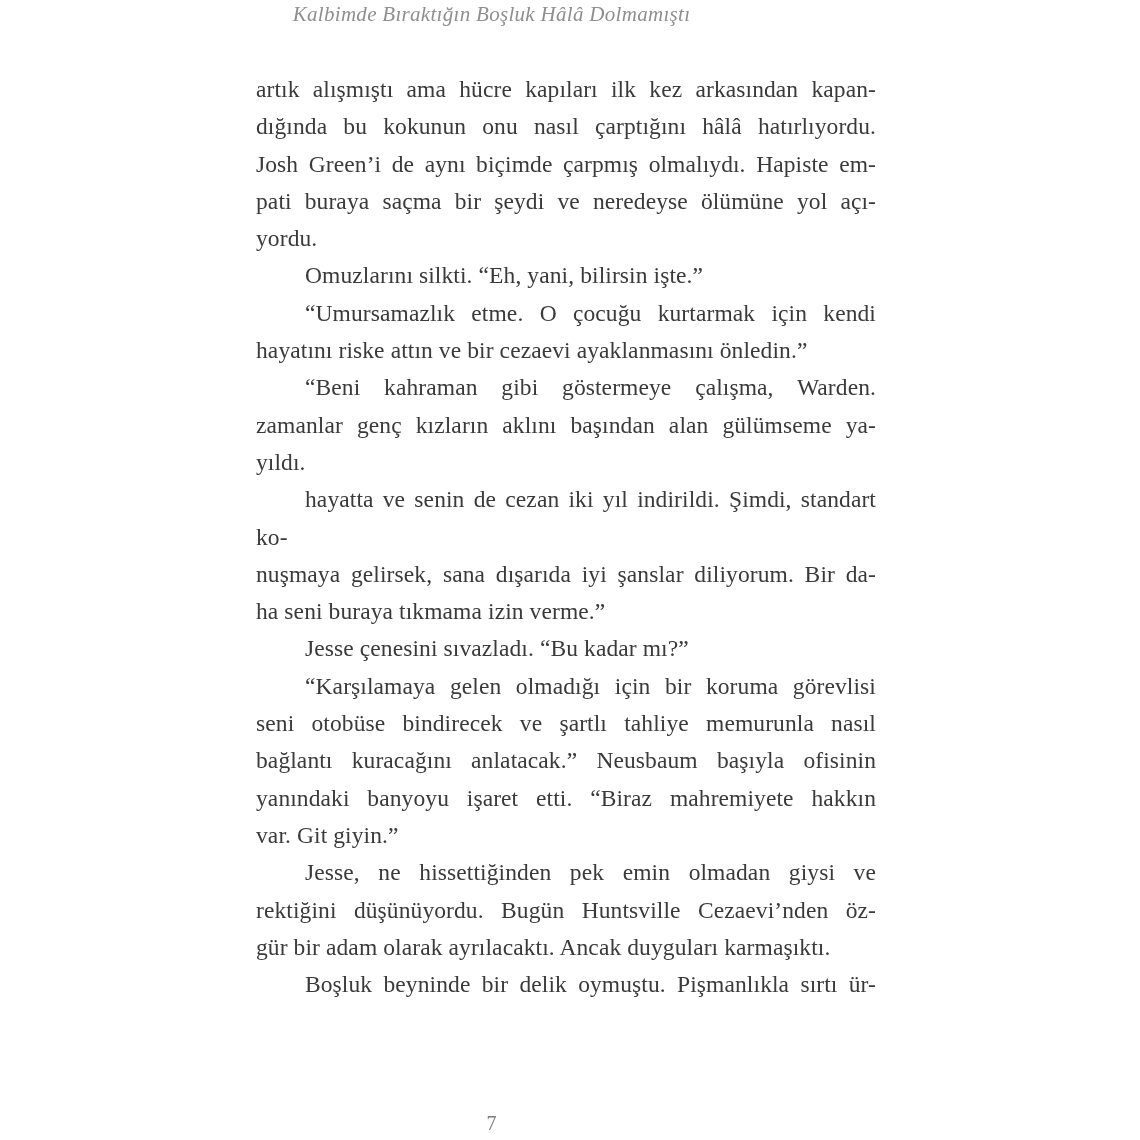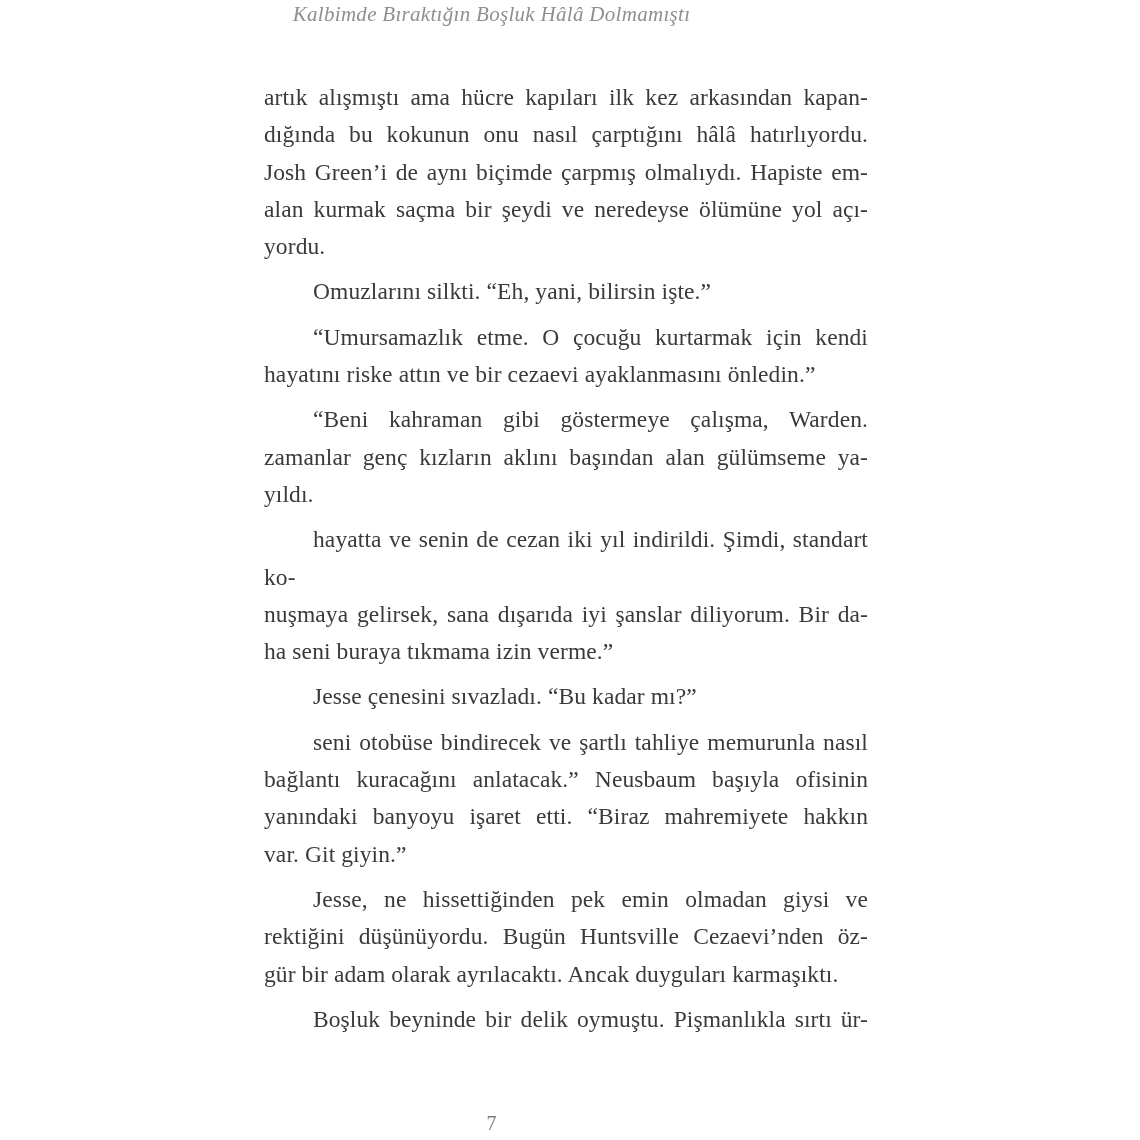--- a/index.html
+++ b/index.html
@@ -31,21 +31,21 @@
     position: absolute;
     left: 256px;
     top: 71px;
     width: 620px;
     font-size: 23.5px;
     line-height: 37.3px;
     color: #3a3a3a;
     letter-spacing: 0.1px;
   }
   .para {
-    margin: 8px;
+    margin: 0;
     padding: 0;
   }
   .line {
     display: block;
     white-space: normal;
     text-align: justify;
     text-align-last: justify;
   }
   .line.last {
     text-align-last: left;
@@ -68,21 +68,21 @@
 
 <div class="page">
 
   <div class="running-header">Kalbimde Bıraktığın Boşluk Hâlâ Dolmamıştı</div>
 
   <div class="text-block">
       <p class="para">
         <span class="line">artık alışmıştı ama hücre kapıları ilk kez arkasından kapan-</span>
         <span class="line">dığında bu kokunun onu nasıl çarptığını hâlâ hatırlıyordu.</span>
         <span class="line">Josh Green’i de aynı biçimde çarpmış olmalıydı. Hapiste em-</span>
-        <span class="line">alan kurmak saçma bir şeydi ve neredeyse ölümüne yol açı-</span>
+        <span class="line">pati buraya saçma bir şeydi ve neredeyse ölümüne yol açı-</span>
         <span class="line last">yordu.</span>
       </p>
       <p class="para indent">
         <span class="line last">Omuzlarını silkti. “Eh, yani, bilirsin işte.”</span>
       </p>
       <p class="para indent">
         <span class="line">“Umursamazlık etme. O çocuğu kurtarmak için kendi</span>
         <span class="line last">hayatını riske attın ve bir cezaevi ayaklanmasını önledin.”</span>
       </p>
       <p class="para indent">
@@ -92,20 +92,21 @@
       </p>
       <p class="para indent">
         <span class="line">hayatta ve senin de cezan iki yıl indirildi. Şimdi, standart ko-</span>
         <span class="line">nuşmaya gelirsek, sana dışarıda iyi şanslar diliyorum. Bir da-</span>
         <span class="line last">ha seni buraya tıkmama izin verme.”</span>
       </p>
       <p class="para indent">
         <span class="line last">Jesse çenesini sıvazladı. “Bu kadar mı?”</span>
       </p>
       <p class="para indent">
+        <span class="line">“Karşılamaya gelen olmadığı için bir koruma görevlisi</span>
         <span class="line">seni otobüse bindirecek ve şartlı tahliye memurunla nasıl</span>
         <span class="line">bağlantı kuracağını anlatacak.” Neusbaum başıyla ofisinin</span>
         <span class="line">yanındaki banyoyu işaret etti. “Biraz mahremiyete hakkın</span>
         <span class="line last">var. Git giyin.”</span>
       </p>
       <p class="para indent">
         <span class="line">Jesse, ne hissettiğinden pek emin olmadan giysi ve</span>
         <span class="line">rektiğini düşünüyordu. Bugün Huntsville Cezaevi’nden öz-</span>
         <span class="line last">gür bir adam olarak ayrılacaktı. Ancak duyguları karmaşıktı.</span>
       </p>

